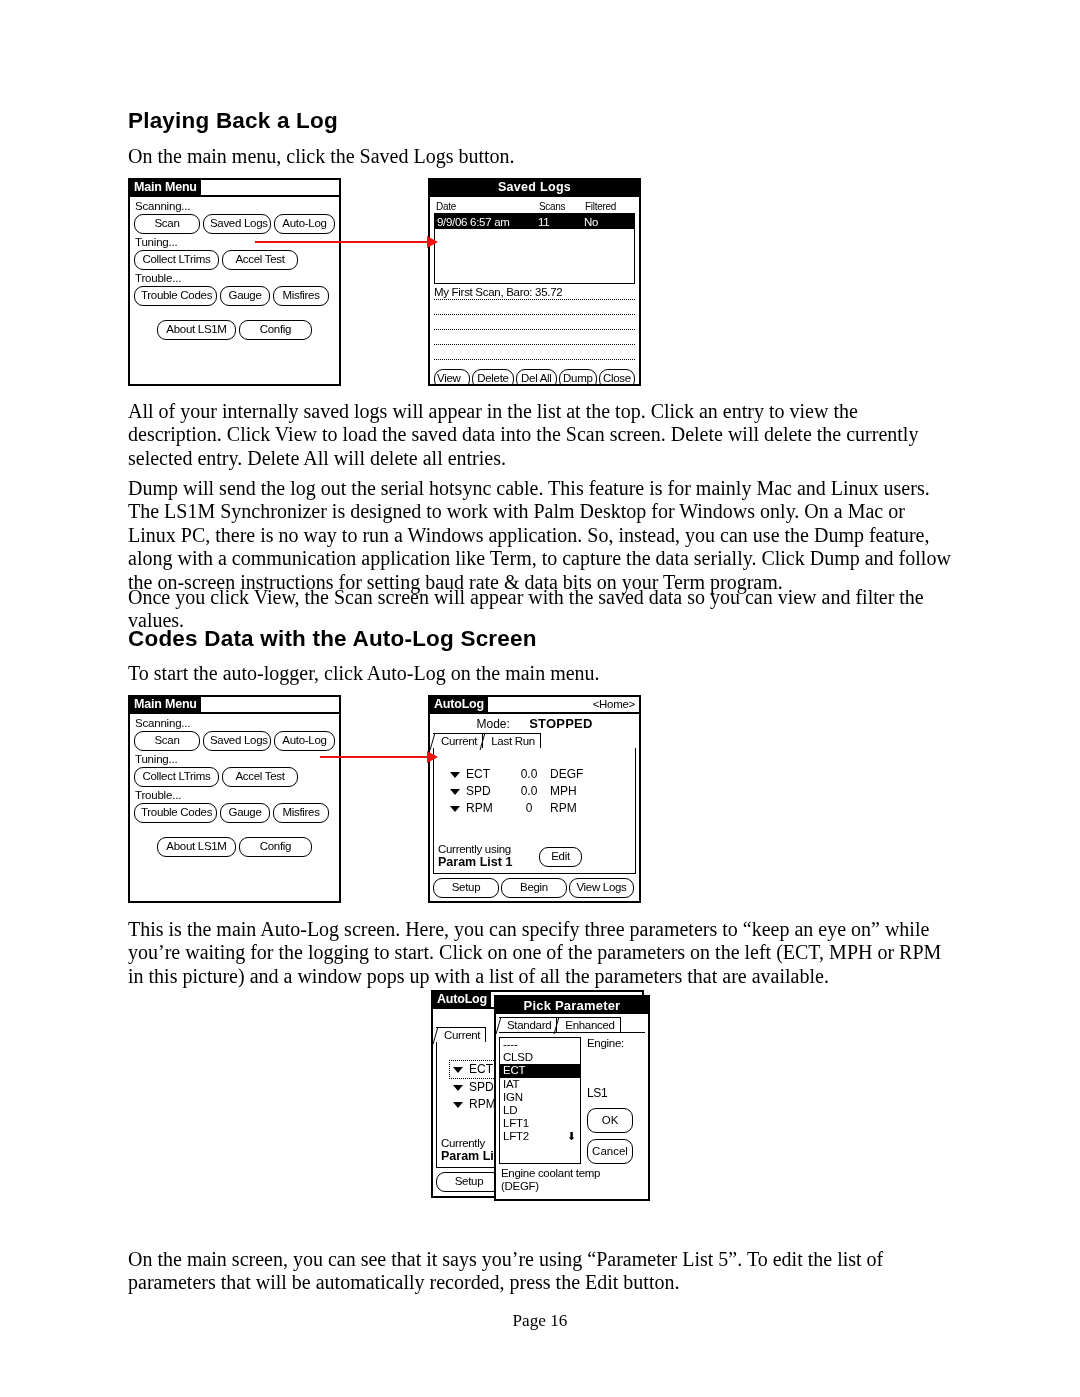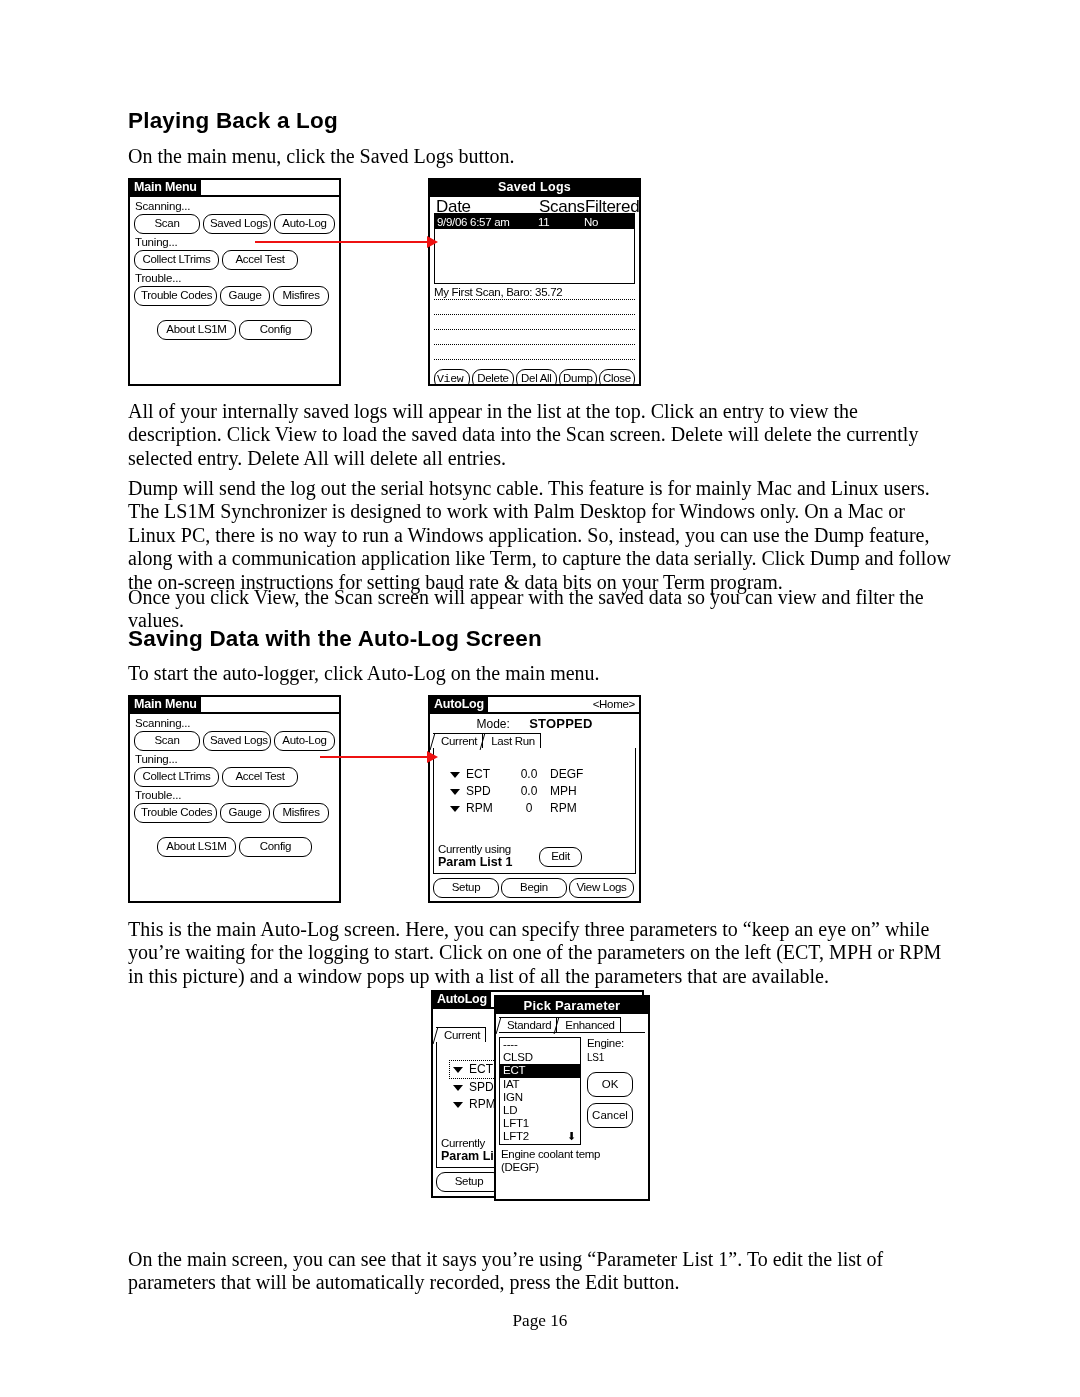--- a/index.html
+++ b/index.html
@@ -119,21 +119,21 @@
     padding: 2px 6px 3px 6px;
     text-align: center;
     white-space: nowrap;
     letter-spacing: -0.3px;
     box-sizing: border-box;
   }
 
   
   .sl-head {
     display: flex;
-    font-size: 17px;
+    font-size: 10px;
     line-height: 13px;
     border-bottom: 1.4px solid #000;
     padding: 1px 0 0 0;
     letter-spacing: -0.3px;
   }
   .sl-c1 { flex: 1; padding-left: 2px; }
   .sl-c2 { width: 46px; }
   .sl-c3 { width: 50px; }
   .sl-listbox {
     border: 1.5px solid #000;
@@ -352,41 +352,41 @@
           <div class="sl-c2">11</div>
           <div class="sl-c3">No</div>
         </div>
       </div>
       <div class="sl-desc">My First Scan, Baro: 35.72</div>
       <div class="sl-blank"></div>
       <div class="sl-blank"></div>
       <div class="sl-blank"></div>
       <div class="sl-blank"></div>
       <div class="btn-row" style="gap:2px; margin-top:9px;">
-        <div class="pbtn" style="width:36px; padding:2px 10px 3px 2px;font-family:Liberation Mono, monospace;">View</div>
+        <div class="pbtn" style="width:36px; padding:2px 10px 3px 2px;">View</div>
         <div class="pbtn" style="width:44px; padding:2px 2px 3px 2px;">Delete</div>
         <div class="pbtn" style="width:43px; padding:2px 2px 3px 2px;">Del All</div>
         <div class="pbtn" style="width:40px; padding:2px 2px 3px 2px;">Dump</div>
         <div class="pbtn" style="width:38px; padding:2px 2px 3px 2px;">Close</div>
       </div>
     </div>
   </div>
 
   <div class="content" style="top:400px;">
     <p class="body-text">All of your internally saved logs will appear in the list at the top.  Click an entry to view the description.  Click View to load the saved data into the Scan screen.  Delete will delete the currently selected entry.  Delete All will delete all entries.</p>
   </div>
   <div class="content" style="top:477px;">
     <p class="body-text">Dump will send the log out the serial hotsync cable.  This feature is for mainly Mac and Linux users.  The LS1M Synchronizer is designed to work with Palm Desktop for Windows only.  On a Mac or Linux PC, there is no way to run a Windows application.  So, instead, you can use the Dump feature, along with a communication application like Term, to capture the data serially.  Click Dump and follow the on-screen instructions for setting baud rate &amp; data bits on your Term program.</p>
   </div>
   <div class="content" style="top:586px;">
     <p class="body-text">Once you click View, the Scan screen will appear with the saved data so you can view and filter the values.</p>
   </div>
 
   <div class="content" style="top:626px;">
-    <h1 class="section-title">Saving Data with the Auto-Log Screen</h1>
+    <h1 class="section-title">Codes Data with the Auto-Log Screen</h1>
   </div>
   <div class="content" style="top:662px;">
     <p class="body-text">To start the auto-logger, click Auto-Log on the main menu.</p>
   </div>
 
   <div class="palm" style="left:128px; top:695px; width:213px; height:208px;">
     <div class="palm-titlebar">
       <div class="palm-title-black">Main Menu</div>
       <div class="palm-title-rest"></div>
     </div>
@@ -521,29 +521,29 @@
           <div class="pp-item">IGN</div>
           <div class="pp-item">LD</div>
           <div class="pp-item">LFT1</div>
           <div class="pp-item" style="position:relative;">
             <span>LFT2</span>
             <span style="position:absolute; right:4px; top:0; font-size:11px;">⬇</span>
           </div>
         </div>
         <div style="width:58px;">
           <div style="font-size:11.5px; line-height:13.5px; letter-spacing:-0.3px;">Engine:</div>
-          <div style="font-size:10px; line-height:13.5px; letter-spacing:-0.3px;">LS1</div>
+          <div style="font-size:12px; line-height:13.5px; letter-spacing:-0.3px;margin-top:36px;">LS1</div>
           <div class="pp-sbtn" style="margin-top:8px;">OK</div>
           <div class="pp-sbtn" style="margin-top:6px;">Cancel</div>
         </div>
       </div>
       <div class="pp-desc" style="margin-top:3px;">Engine coolant temp</div>
       <div class="pp-desc">(DEGF)</div>
     </div>
   </div>
 
   <div class="content" style="top:1248px;">
-    <p class="body-text">On the main screen, you can see that it says you’re using “Parameter List 1”.  To edit the list of parameters that will be automatically recorded, press the Edit button.</p>
+    <p class="body-text">On the main screen, you can see that it says you’re using “Parameter List 5”.  To edit the list of parameters that will be automatically recorded, press the Edit button.</p>
   </div>
 
   <div class="page-footer">Page 16</div>
 
 </div>
 
 </body></html>

